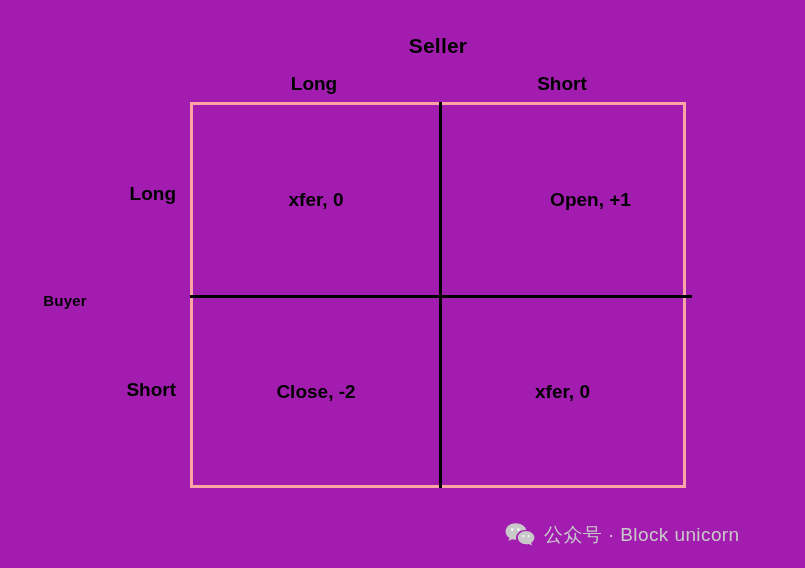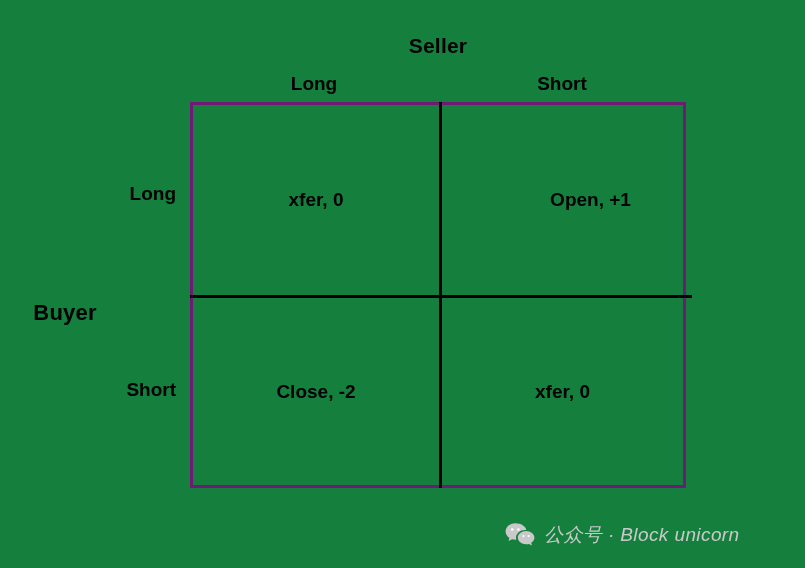--- a/index.html
+++ b/index.html
@@ -10,43 +10,43 @@
   }
   body {
     font-family: "Liberation Sans", sans-serif;
     color: #000000;
   }
 
   #canvas {
     position: relative;
     width: 805px;
     height: 568px;
-    background: #15803d;
+    background: #a21caf;
     overflow: hidden;
   }
 
   
   .col-group-title {
     position: absolute;
     left: 190px;
     top: 34px;
     width: 496px;
     text-align: center;
     font-size: 21px;
     font-weight: bold;
     letter-spacing: 0.2px;
   }
 
   .row-group-title {
     position: absolute;
     left: 0px;
-    top: 300px;
+    top: 292px;
     width: 130px;
     text-align: center;
-    font-size: 22px;
+    font-size: 15px;
     font-weight: bold;
     letter-spacing: 0.2px;
   }
 
   
   .col-head {
     position: absolute;
     top: 73px;
     font-size: 19px;
     font-weight: bold;
@@ -68,21 +68,21 @@
   .row-head.r1 { top: 379px; }
 
   
   .matrix {
     position: absolute;
     left: 190px;
     top: 102px;
     width: 496px;
     height: 386px;
     box-sizing: border-box;
-    border: 3px solid #701a75;
+    border: 3px solid #fca5a5;
   }
 
   .v-divider {
     position: absolute;
     left: 246px;   
     top: -3px;
     width: 3px;
     height: 386px;
     background: #000000;
   }
@@ -112,21 +112,20 @@
 
   
   .watermark {
     position: absolute;
     left: 505px;
     top: 522px;
     display: flex;
     align-items: center;
     gap: 9px;
     color: #c9c9c9;
-    font-style: italic;
   }
   .wm-icon {
     width: 30px;
     height: 26px;
     display: block;
   }
   .wm-text {
     font-size: 19px;
     color: #c9c9c9;
     letter-spacing: 0.4px;

